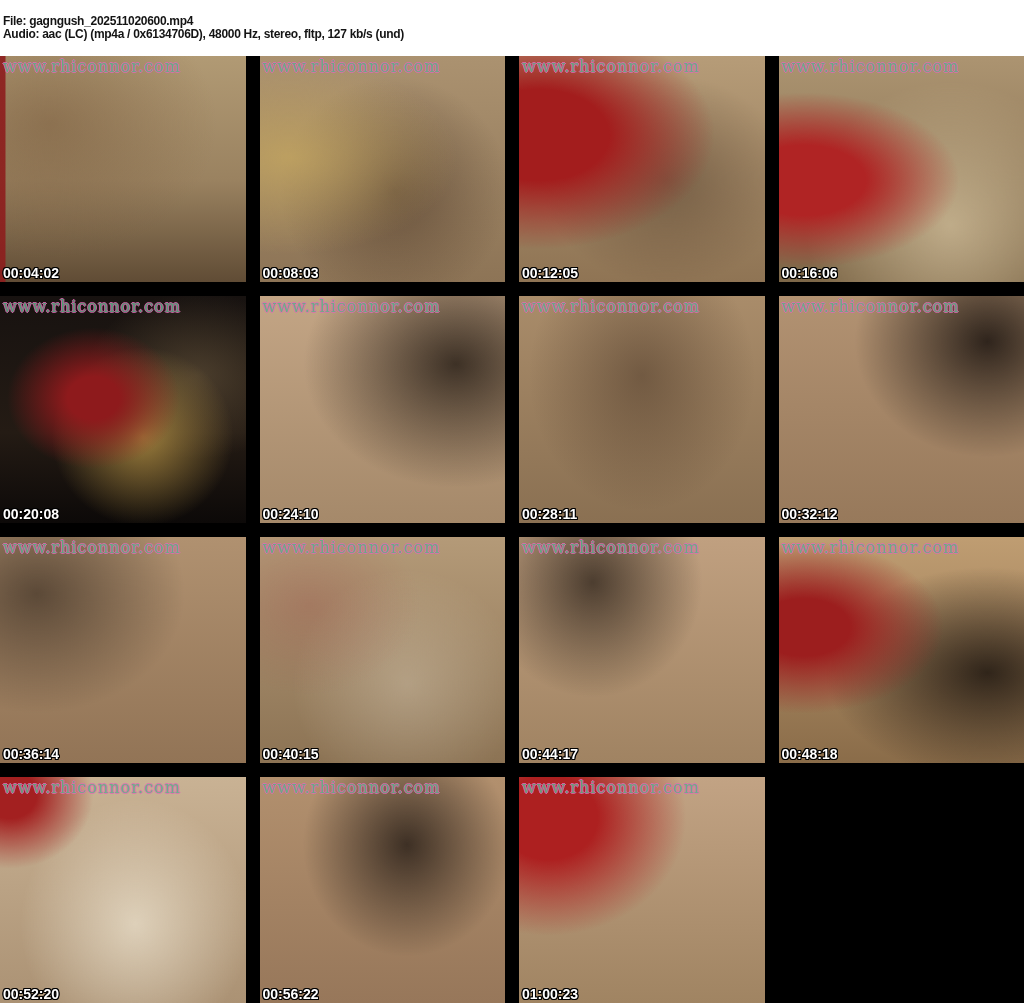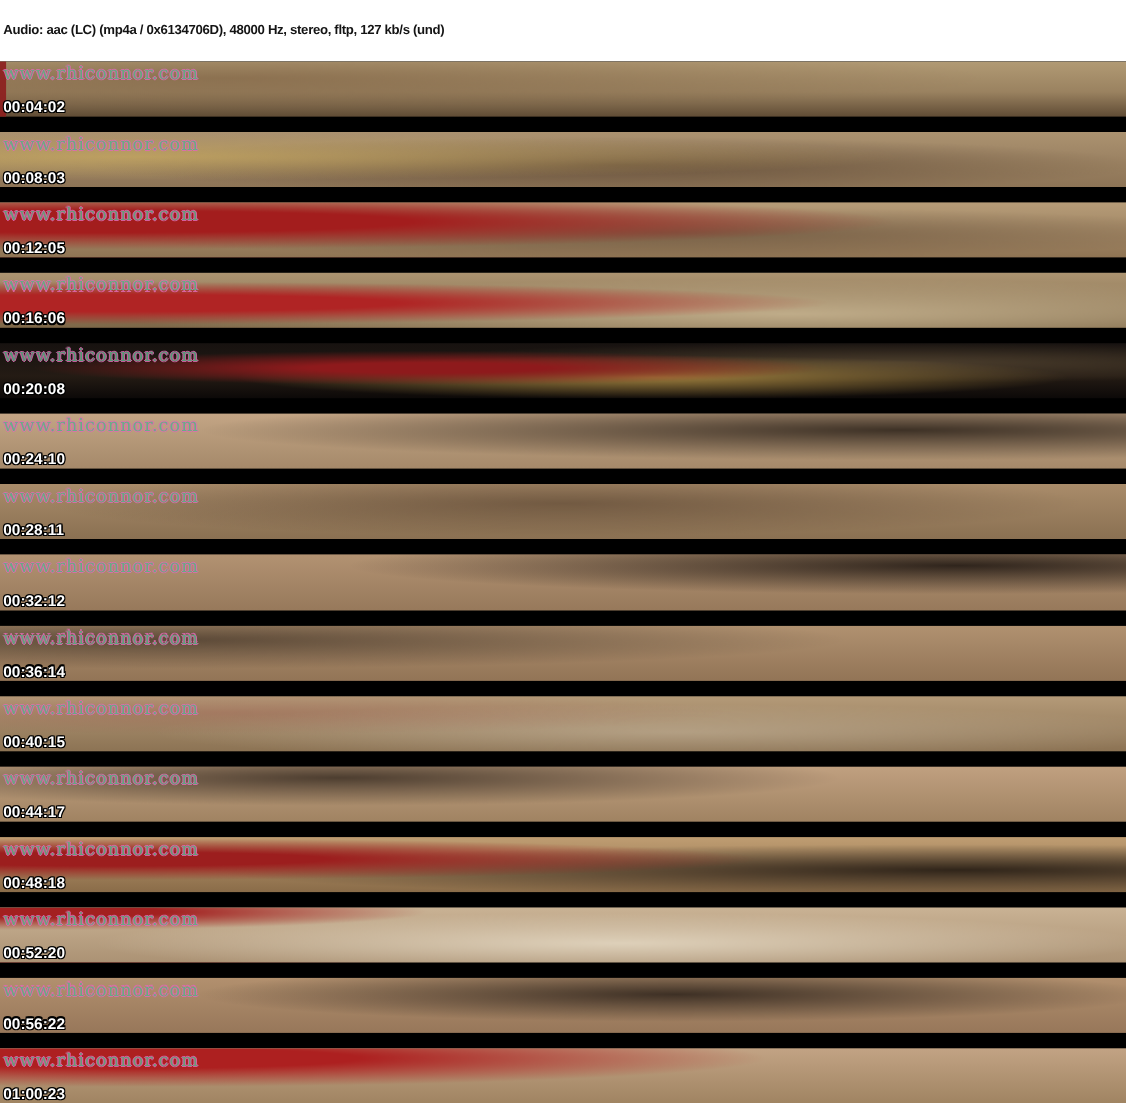--- a/index.html
+++ b/index.html
@@ -21,21 +21,21 @@
     font-weight: bold;
     font-size: 12px;
     line-height: 13.4px;
     letter-spacing: -0.3px;
     white-space: nowrap;
   }
 
   .thumb-grid {
     flex: 1;
     display: grid;
-    grid-template-columns: repeat(1, 1fr);
+    grid-template-columns: repeat(4, 1fr);
     grid-auto-rows: 1fr;
     gap: 14px;
     background: #000;
   }
 
   .thumb {
     position: relative;
     overflow: hidden;
     background: #8a7355;
   }
@@ -72,20 +72,21 @@
       -1px 1px 0 #000, 1px -1px 0 #000;
     letter-spacing: 0px;
   }
 </style>
 </head>
 <body>
 
 <div class="sheet">
 
   <div class="meta-header">
+    <div class="meta-line">File: gagngush_202511020600.mp4</div>
     <div class="meta-line">Audio: aac (LC) (mp4a / 0x6134706D), 48000 Hz, stereo, fltp, 127 kb/s (und)</div>
   </div>
 
   <div class="thumb-grid">
       <div class="thumb" style="background: linear-gradient(90deg, rgba(141, 29, 29, 0.9) 0px, rgba(141, 29, 29, 0.9) 5px, rgba(0, 0, 0, 0) 6px), radial-gradient(at 20% 30%, rgba(120, 90, 60, 0.55), rgba(0, 0, 0, 0) 60%), linear-gradient(rgb(177, 154, 116), rgb(154, 130, 96) 55%, rgb(96, 76, 53));">
     <span class="watermark" style="color: rgb(92, 178, 134);">www.rhiconnor.com</span>
     <span class="timestamp" style="color: rgb(255, 255, 255);">00:04:02</span>
   </div>
       <div class="thumb" style="background: radial-gradient(at 12% 45%, rgba(196, 166, 96, 0.8), rgba(0, 0, 0, 0) 55%), radial-gradient(at 55% 60%, rgba(60, 40, 28, 0.5), rgba(0, 0, 0, 0) 60%), linear-gradient(rgb(171, 146, 112), rgb(141, 116, 86));">
     <span class="watermark" style="color: rgb(92, 178, 134);">www.rhiconnor.com</span>

